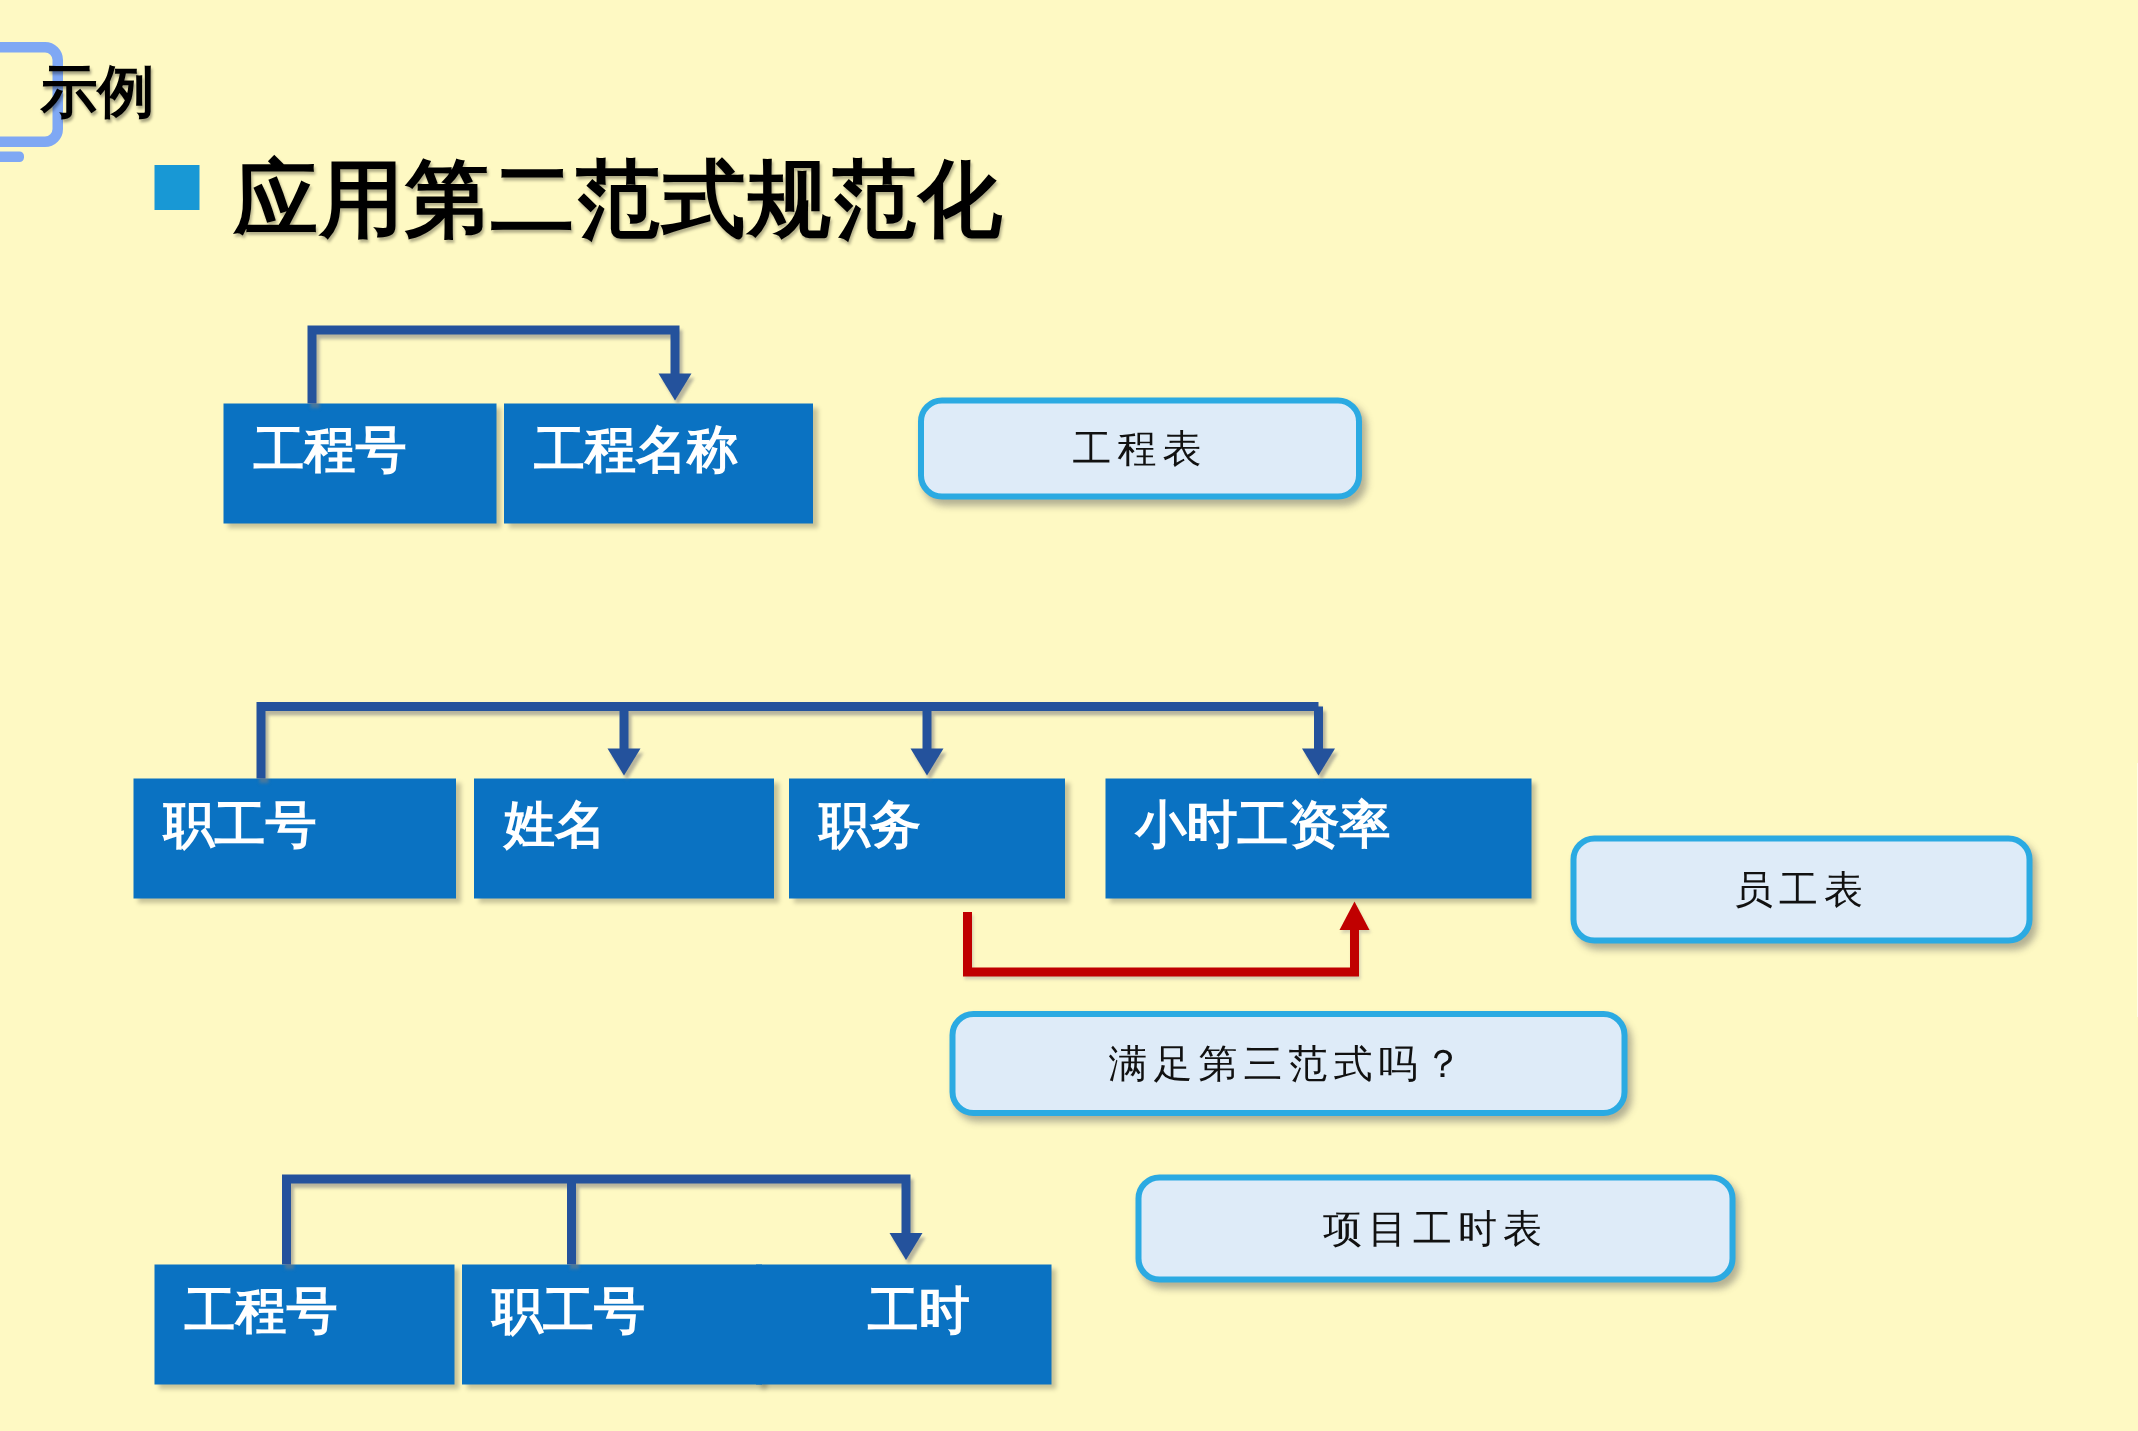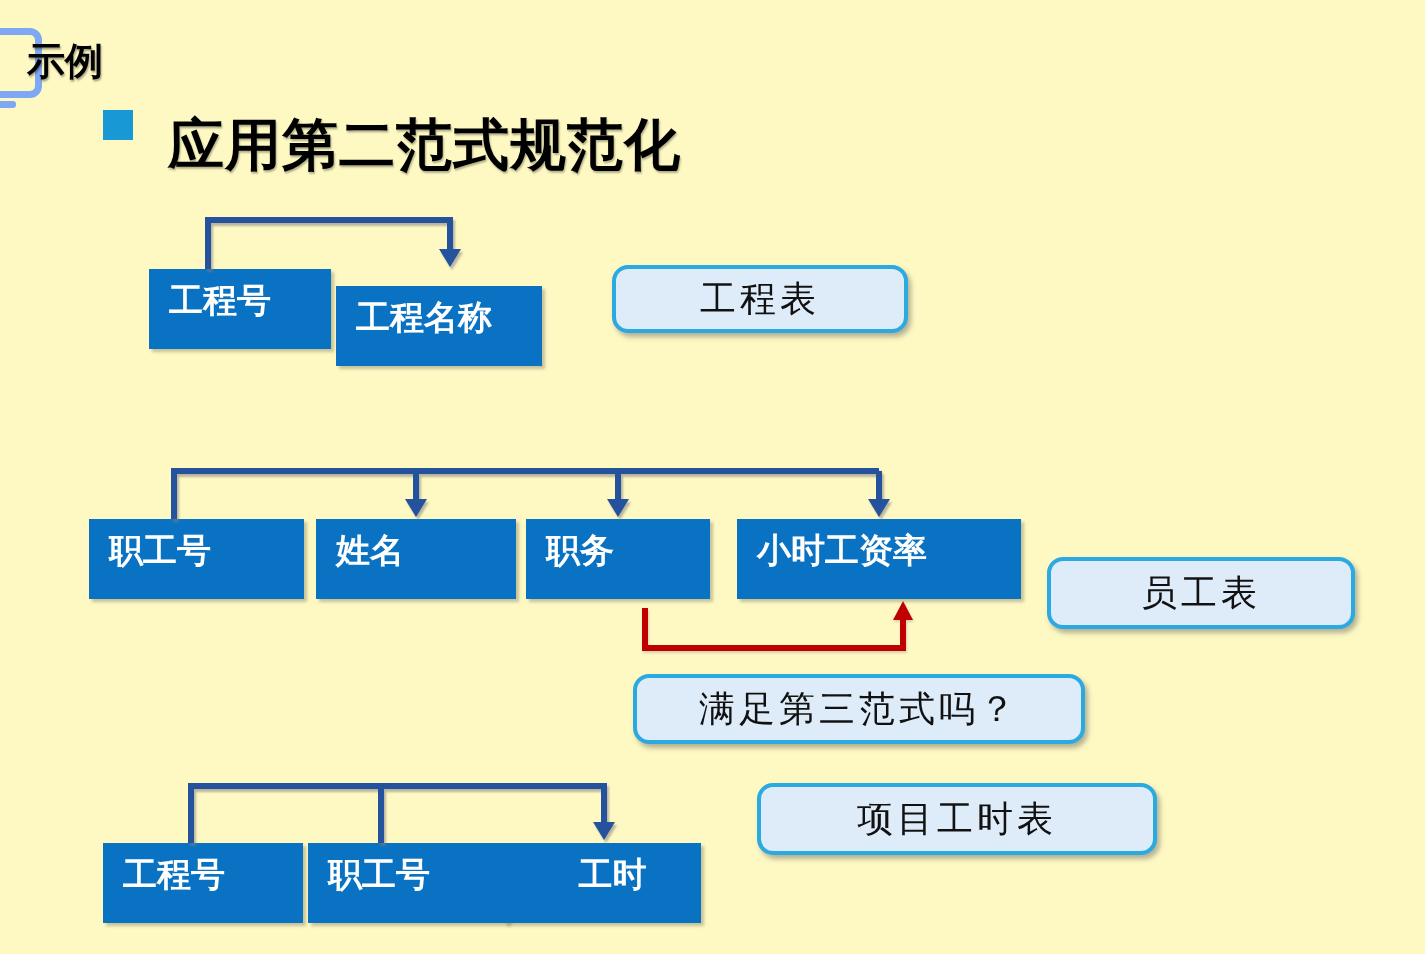--- a/index.html
+++ b/index.html
@@ -19,41 +19,41 @@
   .slide-tag{
     position:absolute;left:27px;top:36px;
     font-size:38px;font-weight:bold;color:#000;
     text-shadow:1px 2px 2px rgba(0,0,0,.35);
   }
   .heading-bullet{
     position:absolute;left:103px;top:110px;width:30px;height:30px;
     background:var(--bullet);
   }
   .page-title{
-    position:absolute;left:152px;top:92px;margin:16px;
+    position:absolute;left:152px;top:92px;margin:4px;
     font-size:56px;font-weight:800;letter-spacing:1px;color:var(--title-text);
     text-shadow:1px 2px 2px rgba(0,0,0,.3);
   }
   
   .cell{
     position:absolute;height:80px;box-sizing:border-box;
     background:var(--cell-fill);color:var(--cell-text);
     font-size:34px;font-weight:bold;line-height:1;
     padding:14px 0 0 20px;
     box-shadow:3px 3px 3px rgba(0,0,0,.22);
   }
   
   .callout{
     position:absolute;box-sizing:border-box;
     background:var(--callout-fill);
     border:4px solid var(--callout-border);border-radius:16px;
     box-shadow:3px 4px 5px rgba(90,90,90,.45);
     display:flex;align-items:center;justify-content:center;
     font-family:"Liberation Serif","DejaVu Serif",serif;
-    font-size:36px;color:var(--callout-text);letter-spacing:4px;
+    font-size:26px;color:var(--callout-text);letter-spacing:4px;
   }
   
   svg.arrows{position:absolute;left:0;top:0;pointer-events:none;}
   .g-navy{filter:drop-shadow(2px 3px 1px rgba(125,125,125,.55));}
   .g-red{filter:drop-shadow(1px 2px 1px rgba(150,150,150,.4));}
   .navy-line{stroke:var(--arrow-navy);stroke-width:6;fill:none;stroke-linejoin:miter;}
   .navy-head{fill:var(--arrow-navy);stroke:none;}
   .red-line{stroke:var(--arrow-red);stroke-width:6;fill:none;stroke-linejoin:miter;}
   .red-head{fill:var(--arrow-red);stroke:none;}
 </style>
@@ -63,21 +63,21 @@
 <div id="canvas">
 
   <div class="corner-box"></div>
   <div class="corner-stub"></div>
   <div class="slide-tag">示例</div>
 
   <div class="heading-bullet"></div>
   <h1 class="page-title">应用第二范式规范化</h1>
 
   <div class="cell" style="left:149px;top:269px;width:182px;">工程号</div>
-  <div class="cell" style="left:336px;top:286px;width:206px;">工程名称</div>
+  <div class="cell" style="left:336px;top:269px;width:206px;">工程名称</div>
   <div class="callout" style="left:612px;top:265px;width:296px;height:68px;">工程表</div>
 
   <div class="cell" style="left:89px;top:519px;width:215px;">职工号</div>
   <div class="cell" style="left:316px;top:519px;width:200px;">姓名</div>
   <div class="cell" style="left:737px;top:519px;width:284px;">小时工资率</div>
   <div class="cell" style="left:526px;top:519px;width:184px;">职务</div>
   <div class="callout" style="left:1047px;top:557px;width:308px;height:72px;">员工表</div>
   <div class="callout" style="left:633px;top:674px;width:452px;height:70px;">满足第三范式吗？</div>
 
   <div class="cell" style="left:103px;top:843px;width:200px;">工程号</div>

